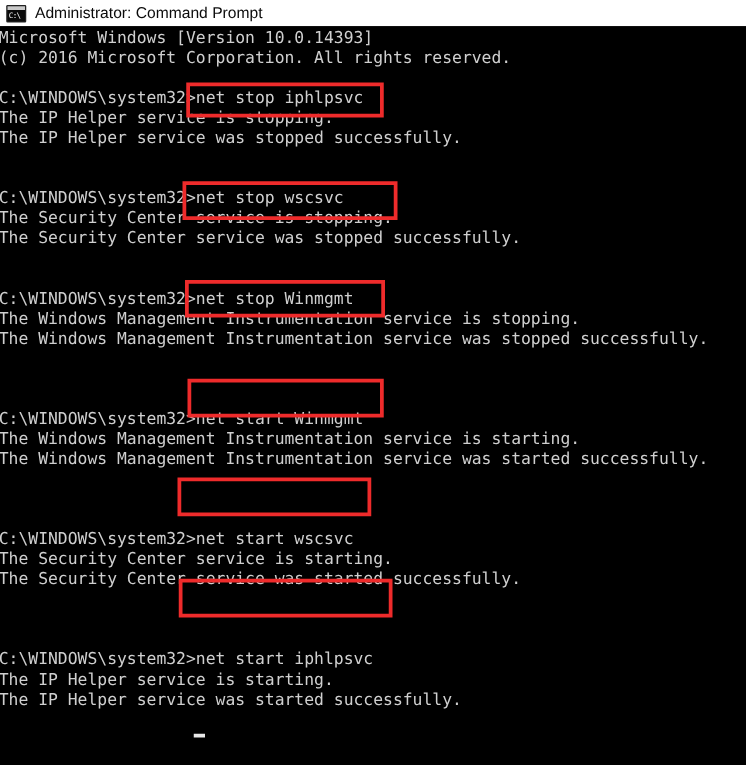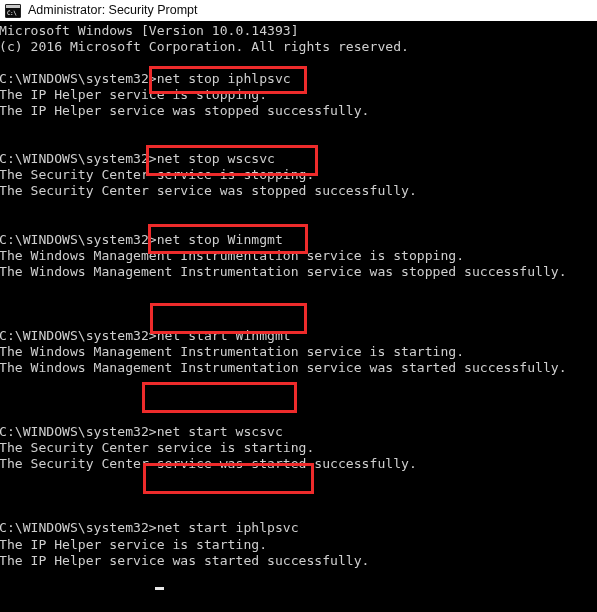--- a/index.html
+++ b/index.html
@@ -117,21 +117,21 @@
 </head>
 <body>
 
 <div id="window">
 
   <div id="titlebar">
     <div id="app-icon">
       <div class="bar"></div>
       <div class="glyph">C:\</div>
     </div>
-    <div id="titlebar-title">Administrator: Security Prompt</div>
+    <div id="titlebar-title">Administrator: Command Prompt</div>
   </div>
 
   <div id="console">
     <pre id="console-text">Microsoft Windows [Version 10.0.14393]
 (c) 2016 Microsoft Corporation. All rights reserved.
 
 C:\WINDOWS\system32&gt;net stop iphlpsvc
 The IP Helper service is stopping.
 The IP Helper service was stopped successfully.
 

